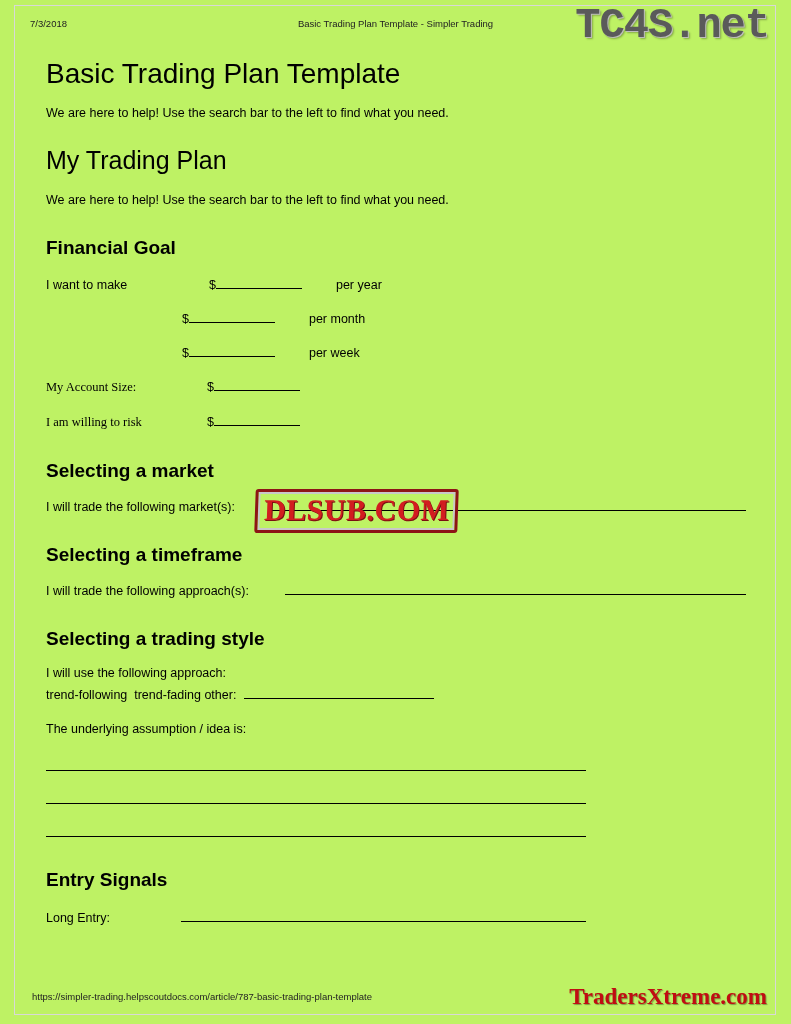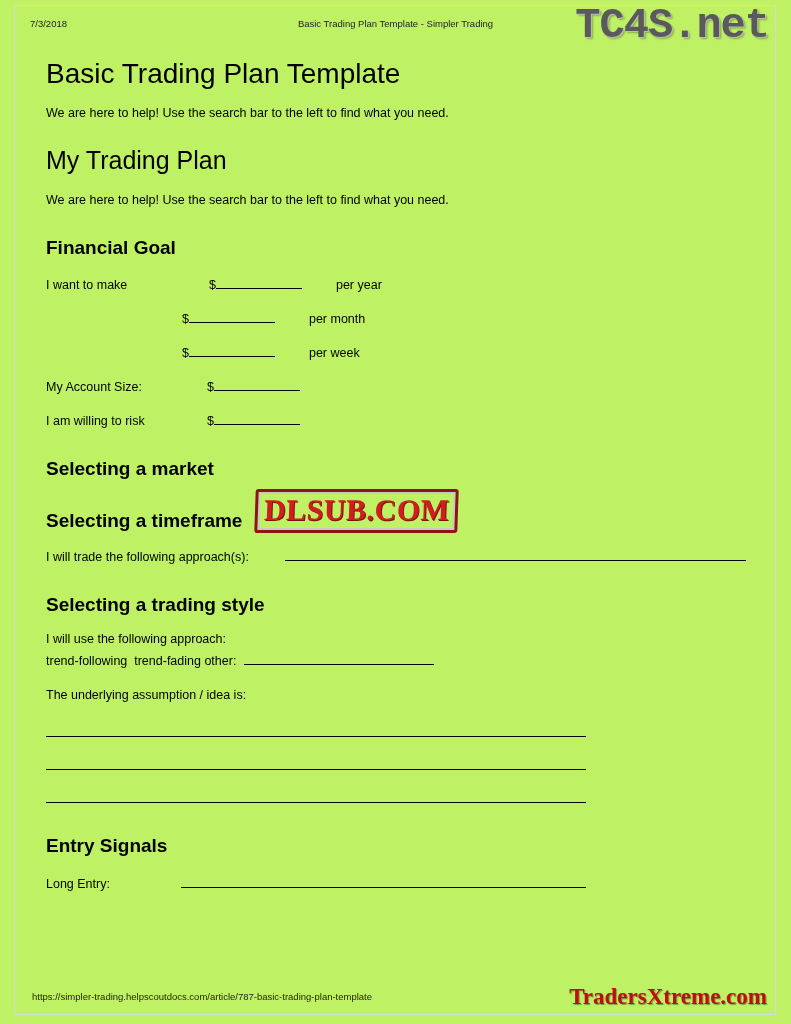--- a/index.html
+++ b/index.html
@@ -94,21 +94,21 @@
     font-size: 12.5px;
     margin: 0 0 17px 0;
     display: flex;
     align-items: baseline;
     gap: 28px;
   }
   .row .label {
     display: inline-block;
   }
   .label-w1 { width: 135px; }
-  .label-w2 { width: 133px; }
+  .label-w2 { width: 133px; font-family: Liberation Serif, serif; }
   .blankline {
     display: inline-block;
     border-bottom: 1px solid #000;
     height: 13px;
   }
   .bl-short { width: 86px; }
   .bl-after { margin-left: 6px; }
   .money { white-space: nowrap; }
   .indent-money { margin-left: 136px; }
   .inline-rule {
@@ -239,20 +239,24 @@
     </div>
 
     <div class="row">
       <span class="label label-w2">I am willing to risk</span>
       <span class="money">
         <span>$</span><span class="blankline bl-short"></span>
       </span>
     </div>
 
     <h3 class="section">Selecting a market</h3>
+    <div class="row">
+      <span class="label">I will trade the following market(s):</span>
+      <span class="inline-rule"></span>
+    </div>
 
     <h3 class="section">Selecting a timeframe</h3>
     <div class="row">
       <span class="label">I will trade the following approach(s):</span>
       <span class="inline-rule"></span>
     </div>
 
     <h3 class="section">Selecting a trading style</h3>
     <p class="lead">I will use the following approach:</p>
 

